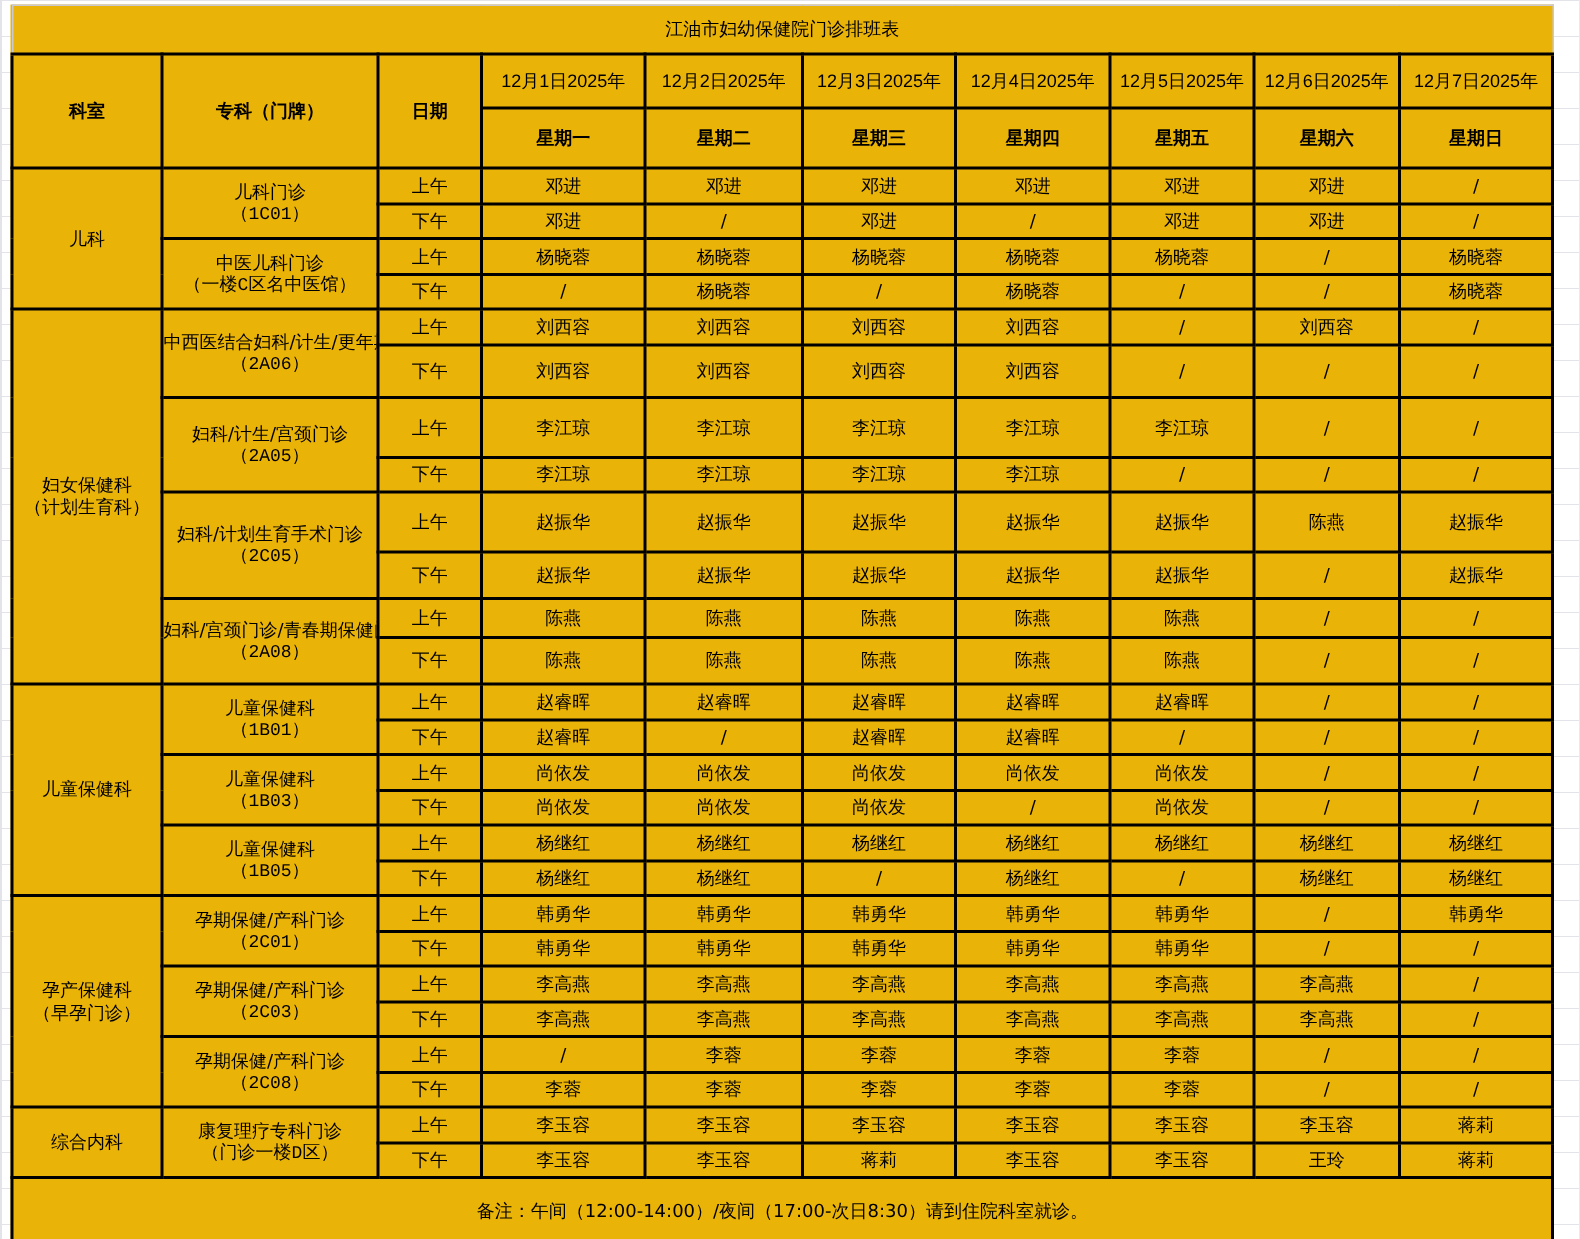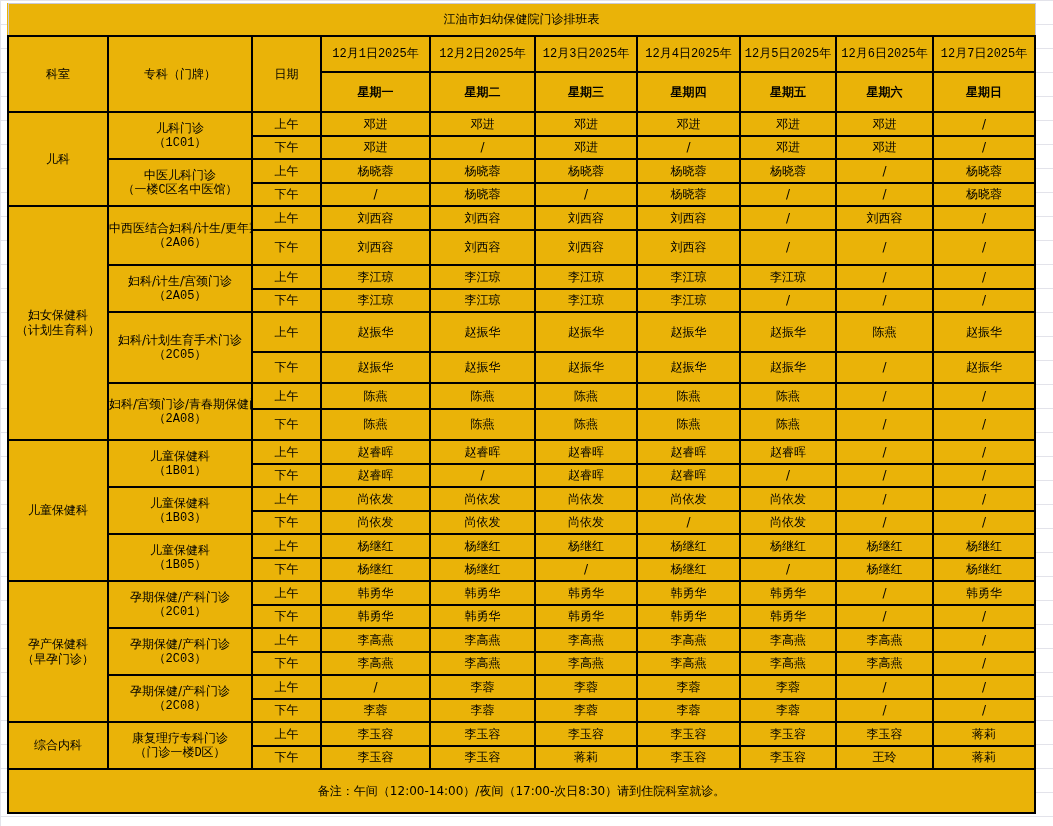--- a/index.html
+++ b/index.html
@@ -8,22 +8,22 @@
   .gridbg { position:absolute; left:0; top:0; width:1053px; height:826px;
     background-image:
       linear-gradient(to right, #e3e3ea 1px, transparent 1px),
       linear-gradient(to bottom, #e3e3ea 1px, transparent 1px);
     background-size: 1053px 24px, 1053px 24px; pointer-events:none; }
   table.sheet { position:absolute; left:7px; top:3px; border-collapse:collapse;
     table-layout:fixed; width:1027px; background:#eab308; }
   table.sheet td { border:2px solid #000; text-align:center; vertical-align:middle;
     font-size:12px; line-height:15px; padding:0; overflow:hidden; white-space:nowrap; }
   td.title { font-size:17px; border:1px solid #c9c9d6 !important; border-bottom:2px solid #000 !important; height:31px; }
-  td.hdr { font-size:12.5px; font-weight:normal;margin-left:16px; }
-  td.date { font-size:12px; font-family:Liberation Mono, monospace; }
+  td.hdr { font-size:12.5px; font-weight:bold;margin-left:16px; }
+  td.date { font-size:12px; font-family:Liberation Sans, sans-serif; }
   td.wk { font-size:12.5px; font-weight:bold; }
   td.dept { font-size:12.5px; white-space:normal; line-height:20px; }
   td.spec { font-size:12.5px; white-space:normal; line-height:18px; }
   td.spec .code { font-family:Liberation Mono, monospace; font-size:12px; }
   td.half { text-align:left; padding-left:3px; font-size:12.5px;margin-top:48px; }
   td.cell { font-size:12.5px; }
   td.note { font-size:12px; height:42px; border:2px solid #000; }
 </style>
 </head>
 <body>
@@ -140,21 +140,21 @@
       <tr style="height: 35px;">
         <td class="half">下午</td>
         <td class="cell">刘西容</td>
         <td class="cell">刘西容</td>
         <td class="cell">刘西容</td>
         <td class="cell">刘西容</td>
         <td class="cell">/</td>
         <td class="cell">/</td>
         <td class="cell">/</td>
       </tr>
-      <tr style="height: 24px;">
+      <tr style="height: 40px;">
         <td class="spec" rowspan="2">
           <div>妇科/计生/宫颈门诊</div>
           <div class="code">（2A05）</div>
         </td>
         <td class="half">上午</td>
         <td class="cell">李江琼</td>
         <td class="cell">李江琼</td>
         <td class="cell">李江琼</td>
         <td class="cell">李江琼</td>
         <td class="cell">李江琼</td>

